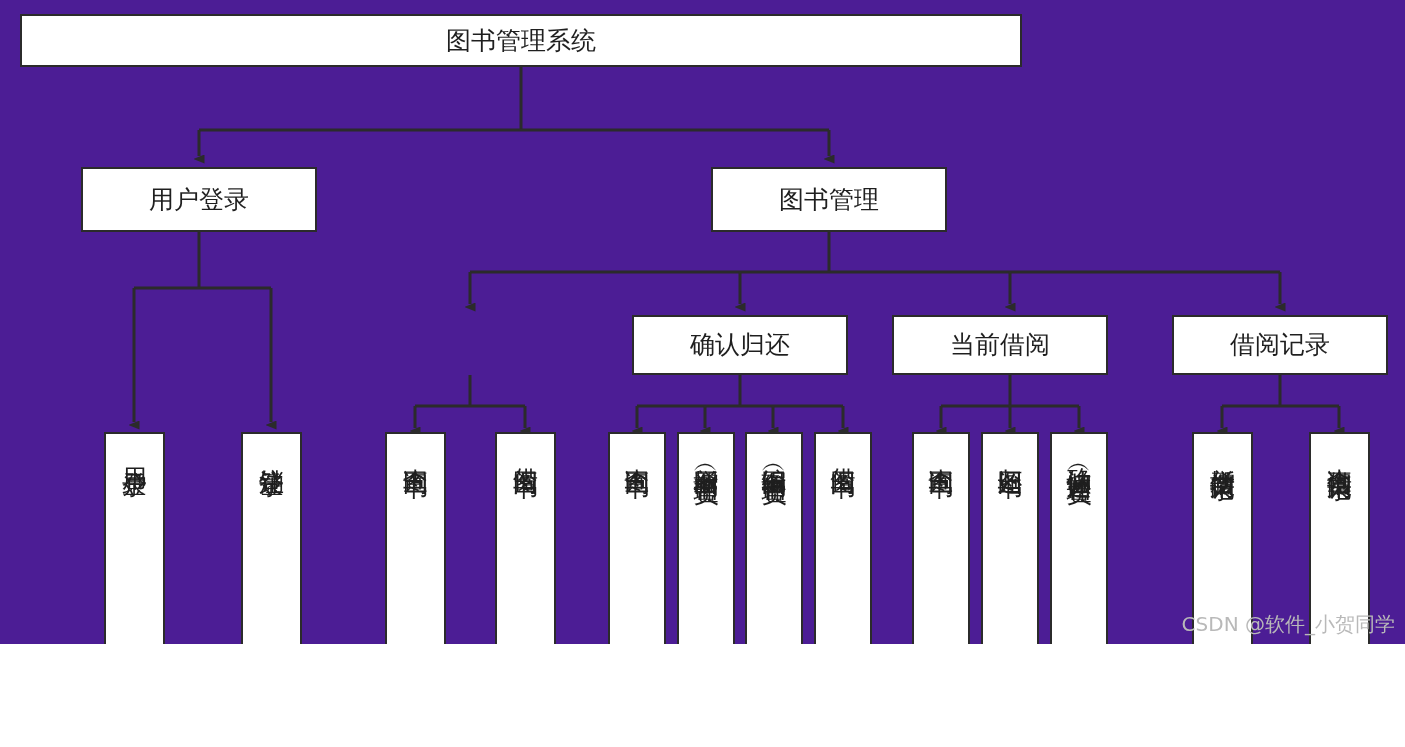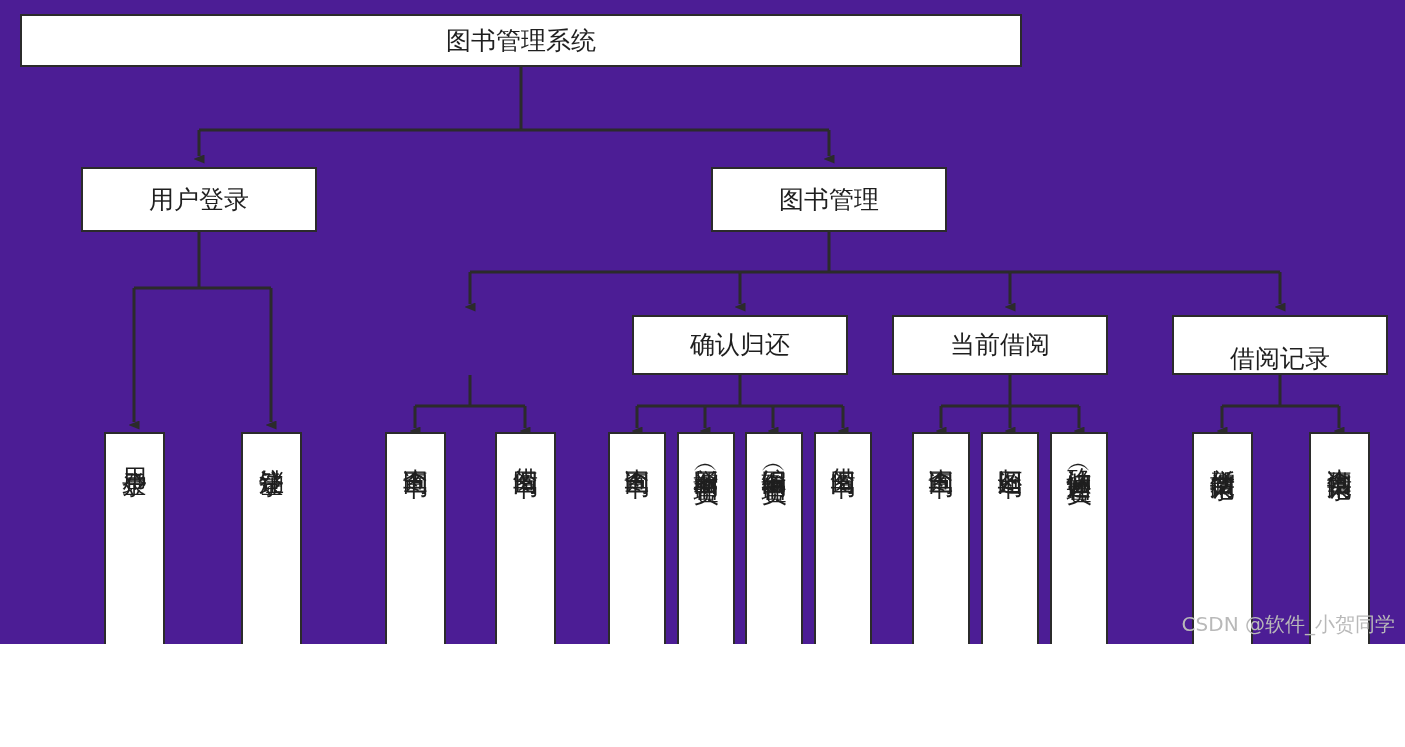--- a/index.html
+++ b/index.html
@@ -143,21 +143,21 @@
 
 
   <div class="node h" style="left:632px; top:315px; width:216px; height:60px;">
     <span class="label">确认归还</span>
   </div>
 
   <div class="node h" style="left:892px; top:315px; width:216px; height:60px;">
     <span class="label">当前借阅</span>
   </div>
 
-  <div class="node h" style="left:1172px; top:315px; width:216px; height:60px;align-items:flex-end;">
+  <div class="node h" style="left:1172px; top:315px; width:216px; height:60px;">
     <span class="label">借阅记录</span>
   </div>
 
   <div class="node v" style="left:104px; top:432px; width:61px; height:302px;">
     <span class="label">用户登录</span>
   </div>
 
   <div class="node v" style="left:241px; top:432px; width:61px; height:302px;">
     <span class="label">注销登录</span>
   </div>

